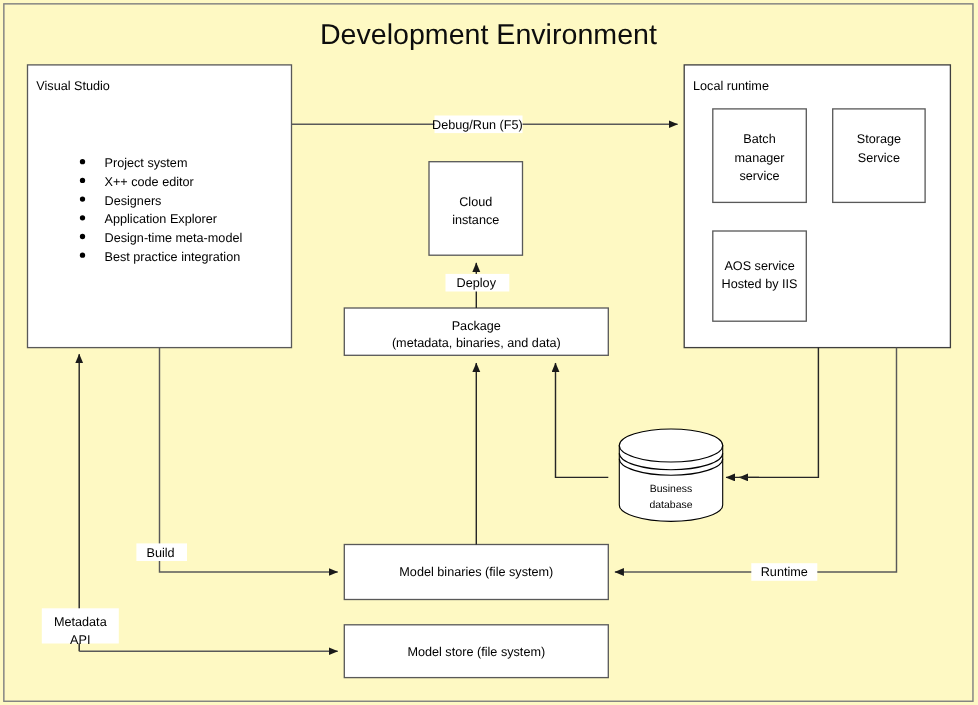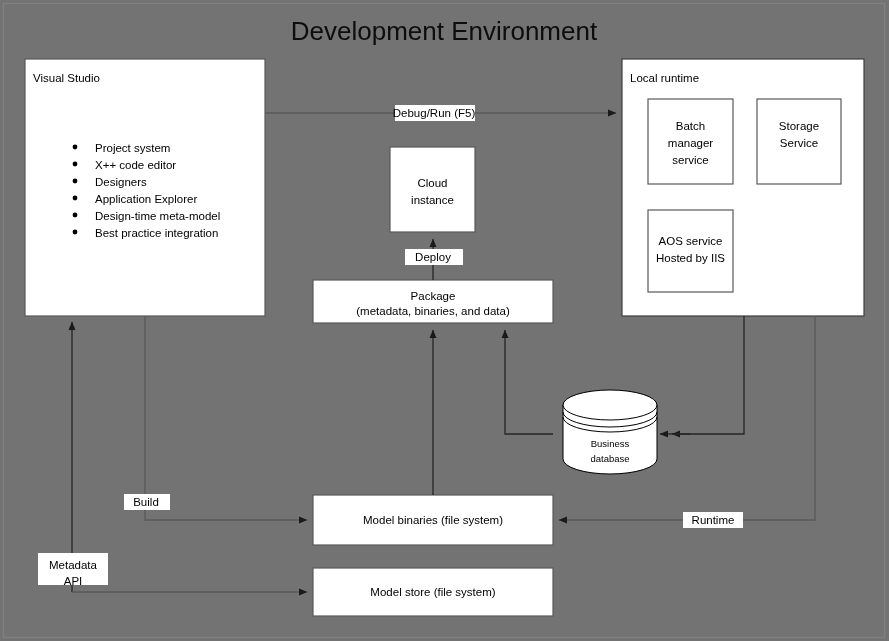--- a/index.html
+++ b/index.html
@@ -8,21 +8,21 @@
     padding: 0;
     background: #ffffff;
   }
   body {
     font-family: "Liberation Sans", sans-serif;
   }
   #canvas {
     position: relative;
     width: 889px;
     height: 641px;
-    background: #737373;
+    background: #fef9c3;
     overflow: hidden;
   }
   svg#diagram {
     position: absolute;
     top: 0;
     left: 0;
     width: 889px;
     height: 641px;
   }
   .node-rect {

